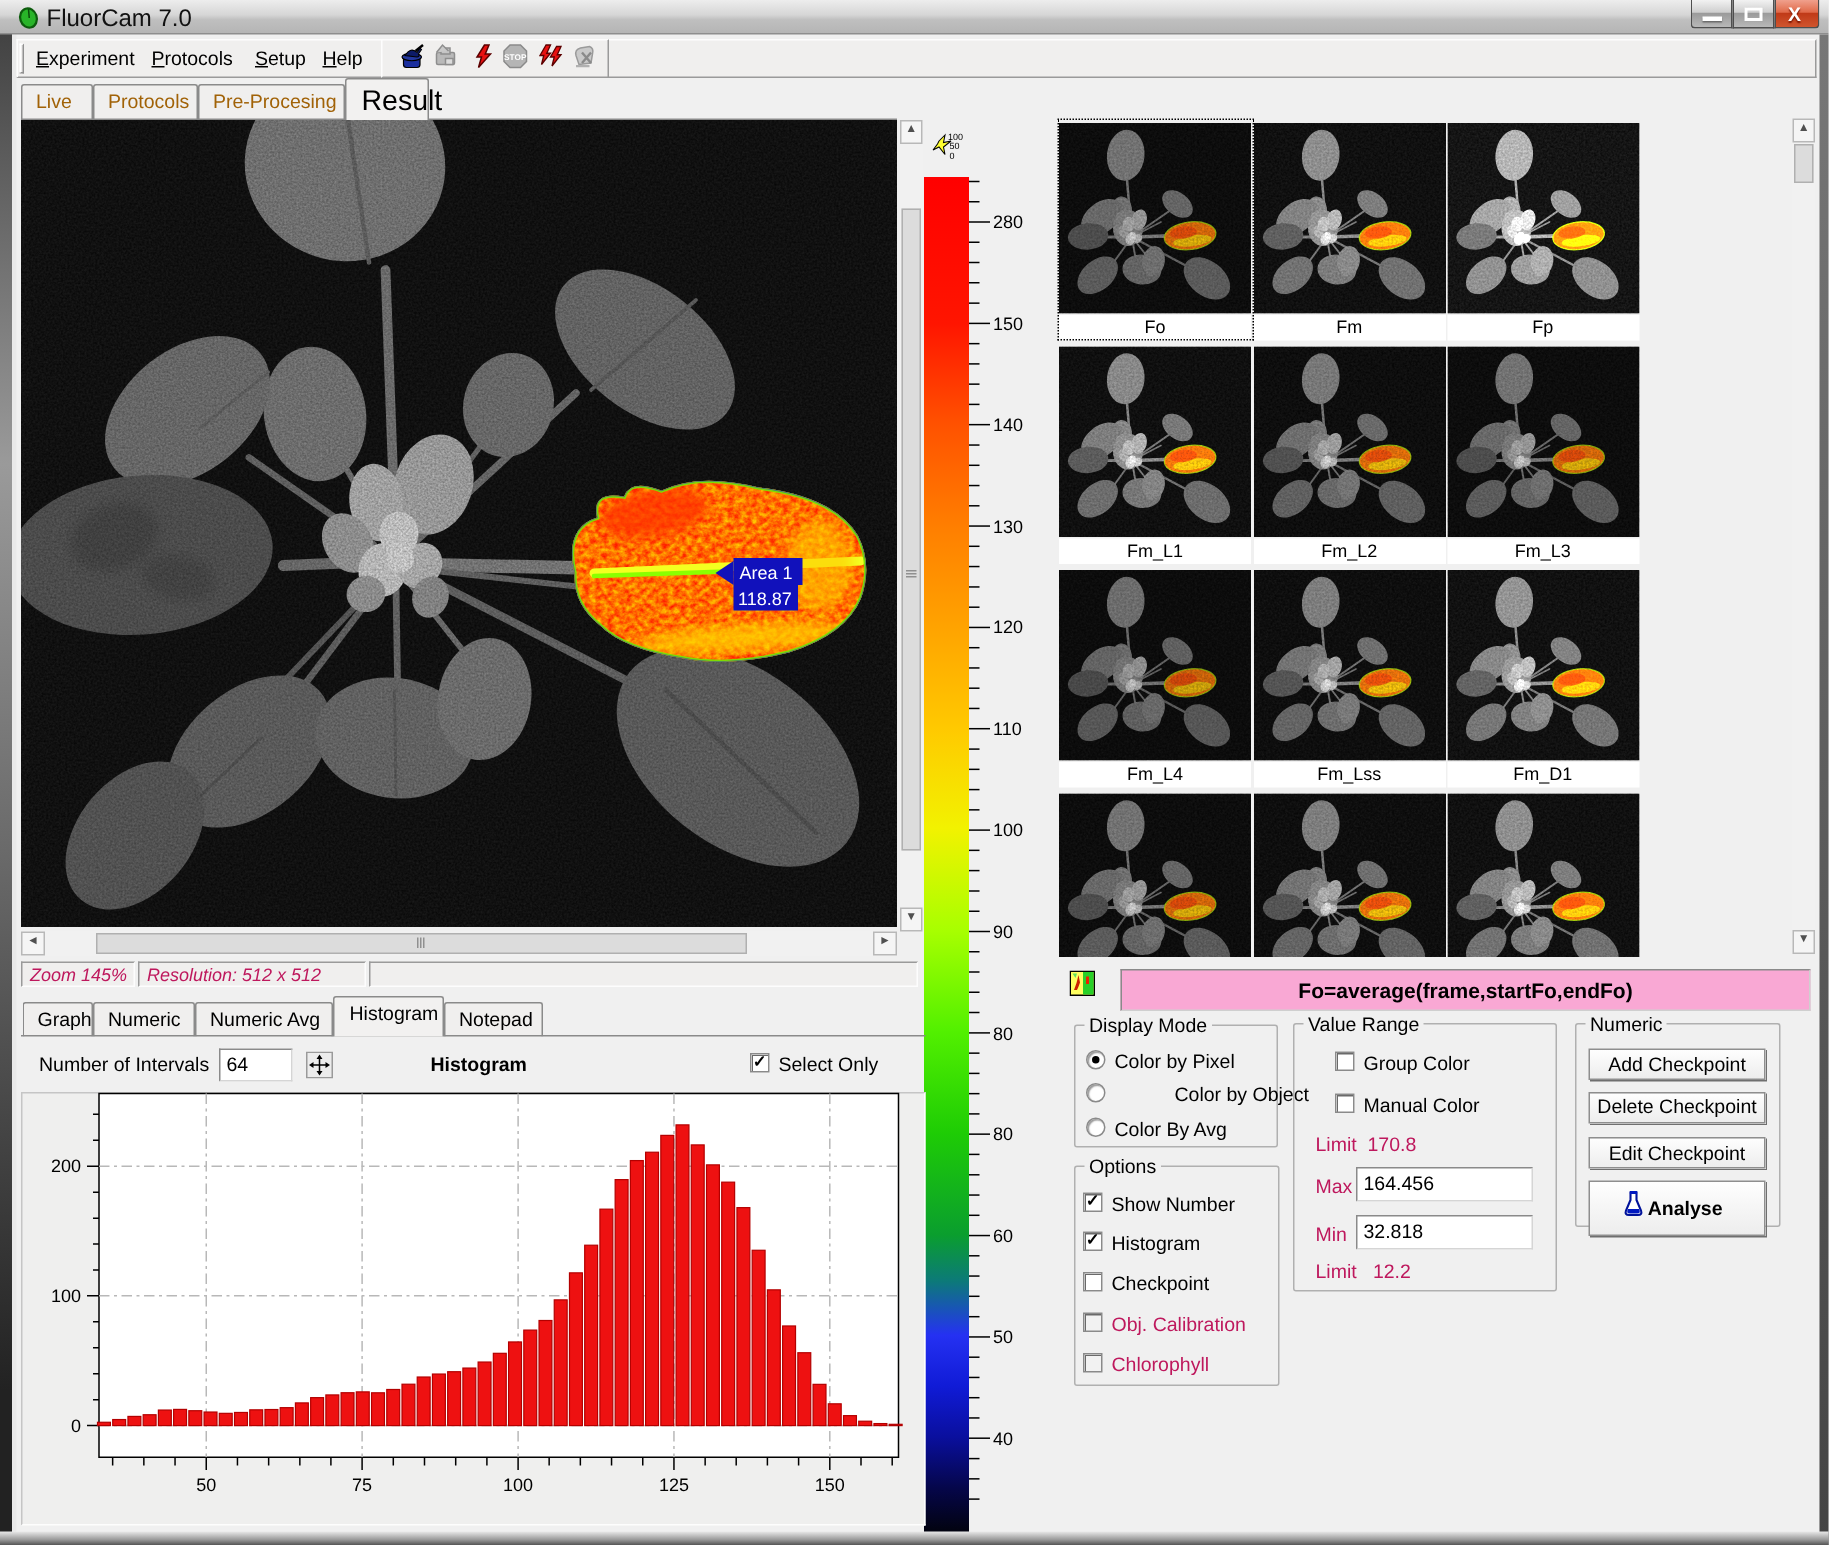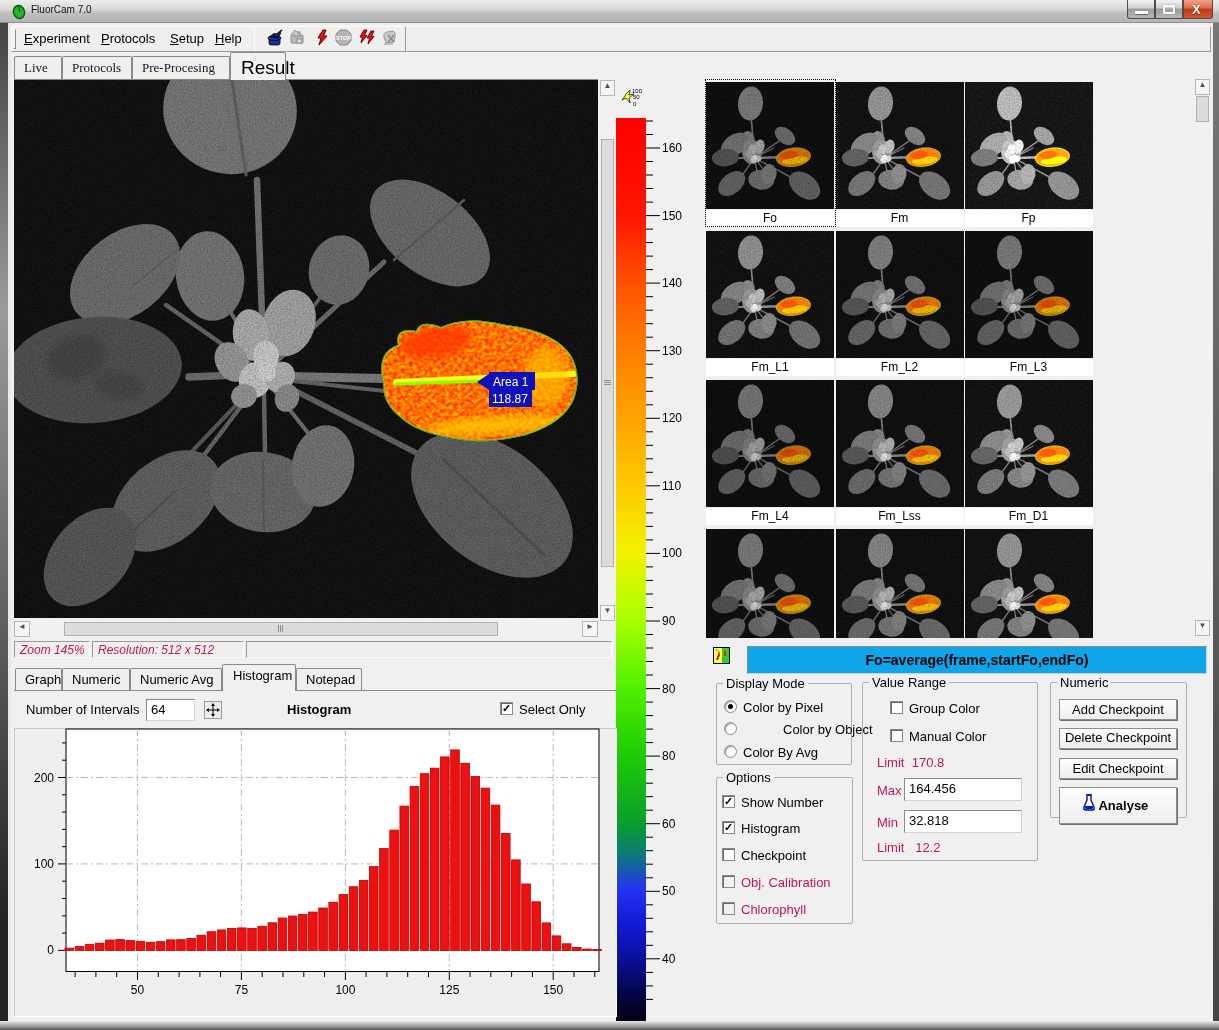--- a/index.html
+++ b/index.html
@@ -1,54 +1,54 @@
 <!DOCTYPE html>
 <html><head>
 <meta charset="utf-8">
 <style>
 html,body{margin:0;padding:0;width:1219px;height:1030px;overflow:hidden;background:#f0f0f0;
  font-family:"Liberation Sans",sans-serif;-webkit-font-smoothing:antialiased;}
 *{box-sizing:border-box;}
 .abs{position:absolute;}
 #titlebar{left:0;top:0;width:1219px;height:23px;background:linear-gradient(#ededed,#d6d6d6 45%,#bfbfbf 60%,#b5b5b5);border-bottom:1px solid #8e8e8e;}
-#titletxt{left:31px;top:4px;font-size:10px;color:#111;}
+#titletxt{left:31px;top:4px;font-size:16px;color:#111;}
 .winbtn{top:0;height:19px;border:1px solid #4e4e4e;border-top:none;}
 #btnmin{left:1127px;width:28px;background:linear-gradient(#f2f2f2,#cfcfcf 45%,#9b9b9b 50%,#b8b8b8);border-radius:0 0 0 3px;}
 #btnmax{left:1155px;width:28px;background:linear-gradient(#f2f2f2,#cfcfcf 45%,#9b9b9b 50%,#b8b8b8);}
 #btnclose{left:1183px;width:30px;background:linear-gradient(#f0a08c,#e06a4a 45%,#c03a18 50%,#d0552e);border-radius:0 0 3px 0;}
 #brdl{left:0;top:0;width:8px;height:1030px;background:linear-gradient(#3c3c3c,#9a9a9a 30%,#6a6a6a 55%,#222 90%);}
 #brdl2{left:8px;top:23px;width:3px;height:1007px;background:#e9e9e9;}
 #brdr{left:1213px;top:23px;width:6px;height:1007px;background:linear-gradient(#777,#444);}
 #brdb{left:0px;top:1021px;width:1219px;height:9px;background:linear-gradient(#e8e8e8,#9a9a9a 60%,#555);}
 #menubar{left:11px;top:26px;width:1200px;height:26px;background:#f0efee;border:1px solid;border-color:#fdfdfd #9a9a9a #9a9a9a #fdfdfd;}
 .menuitem{top:31px;font-size:13px;color:#000;}
 .menuitem span{text-decoration:underline;}
 #tool{left:254px;top:26px;width:152px;height:26px;border:1px solid;border-color:#fdfdfd #9a9a9a #9a9a9a #fdfdfd;background:#f0efee;}
 .ticon{top:29px;width:17px;height:18px;}
 
-.tab{top:56px;height:38px;border:1px solid #8a8a8a;border-bottom:none;background:#f0efee;font-size:13px;padding:3px 0 0 9px;color:#0f172a;border-radius:2px 2px 0 0;font-family:Liberation Serif, serif;}
+.tab{top:56px;height:38px;border:1px solid #8a8a8a;border-bottom:none;background:#f0efee;font-size:13px;padding:3px 0 0 9px;color:#a16207;border-radius:2px 2px 0 0;}
 #tabresult{left:230px;top:52px;width:56px;height:28px;border:1px solid #8a8a8a;border-bottom:none;background:#f2f1f0;font-size:19px;padding:4px 0 0 10px;border-radius:2px 2px 0 0;z-index:5;}
 
 #imgarea{left:14px;top:80px;width:584px;height:538px;background:#000;}
 
 .sb{background:#f1f1f1;}
 .sbbtn{background:#f5f5f5;border:1px solid #b8b8b8;color:#505050;font-size:8px;text-align:center;}
 .sbthumb{background:#dcdcdc;border:1px solid #b0b0b0;}
 #vsb{left:600px;top:80px;width:15px;height:541px;}
 #hsb{left:14px;top:621px;width:584px;height:16px;}
 
 .status{top:641px;height:17px;border:1px solid;border-color:#9a9a9a #fdfdfd #fdfdfd #9a9a9a;font-size:12px;padding:1px 0 0 5px;background:#f0efee;color:#be185d;font-style:italic;}
 
 #cbar{left:616px;top:118px;width:30px;height:903px;
 background:linear-gradient(#ff0000,#ff1500 10.8%,#ff5200 18.3%,#ff7e00 25.7%,#ffa300 33.2%,#ffc900 40.7%,#f2f200 48.1%,#a8ff00 55.6%,#52f000 63.1%,#1ecc05 70.6%,#0a9e2e 78.1%,#0c7a78 81.5%,#2531f2 85.5%,#101bd6 89.3%,#0a0f9e 93%,#05064a 96.8%,#020310);}
 .cblab{font-size:12px;color:#000;}
 .thumblab{width:128px;height:17px;background:#fff;font-size:12px;text-align:center;padding-top:1px;color:#000;}
 #selbox{left:705px;top:79px;width:131px;height:148px;border:1px dotted #000;}
 
-#fobar{left:747px;top:646px;width:460px;height:28px;background:#0ea5e9;border:1px solid;border-color:#8a8a8a #cfcfcf #cfcfcf #8a8a8a;font-size:14px;font-weight:bold;text-align:center;padding-top:5px;color:#000;}
+#fobar{left:747px;top:646px;width:460px;height:28px;background:#f9a8d4;border:1px solid;border-color:#8a8a8a #cfcfcf #cfcfcf #8a8a8a;font-size:14px;font-weight:bold;text-align:center;padding-top:5px;color:#000;}
 
 .gbox{border:1px solid #b0b0b0;border-radius:2px;}
 .gtitle{position:absolute;top:-8px;left:6px;background:#f0f0f0;font-size:13px;padding:0 3px;color:#000;}
 .ctl{position:absolute;font-size:13px;color:#000;}
 .gray{color:#be185d;}
 .cb{position:absolute;width:13px;height:13px;background:#fff;border:1px solid #8a8a8a;box-shadow:inset 1px 1px 0 #6a6a6a;font-size:11px;line-height:11px;text-align:center;font-weight:bold;color:#000;}
 .cbd{background:#f2f2f2;color:#9a9a9a;}
 .radio{position:absolute;width:13px;height:13px;border-radius:50%;background:#fff;border:1px solid #8a8a8a;box-shadow:inset 1px 1px 1px #9a9a9a;}
 .rdot{position:absolute;left:3px;top:3px;width:5px;height:5px;border-radius:50%;background:#000;}
 .btn{position:absolute;background:linear-gradient(#fefefe,#ededed);border:1px solid #8e8e8e;box-shadow:1px 1px 0 #6f6f6f;font-size:13px;text-align:center;color:#000;}
@@ -292,21 +292,21 @@
   </svg>
 <svg class="abs" style="left:964.5px;top:528.5px;filter:brightness(1.25)" width="128" height="109" viewBox="0 0 128 109">
     <use href="#mini"></use>
   </svg>
 <svg class="abs" style="left:620px;top:86px;" width="26" height="22" viewBox="0 0 26 22">
 <path d="M6 8 L10 4 L9 9 L14 8 L9 12 L10 17 L6 12 L2 14 L5 10 Z" fill="#ffff30" stroke="#000" stroke-width="0.7"></path>
 <text x="12" y="7" font-size="6" fill="#000" font-family="Liberation Sans">100</text>
 <text x="13" y="13" font-size="6" fill="#000" font-family="Liberation Sans">50</text>
 <text x="13" y="20" font-size="6" fill="#000" font-family="Liberation Sans">0</text>
 </svg>
-<div class="abs cblab" style="left:662px;top:141px;">160</div>
+<div class="abs cblab" style="left:662px;top:141px;">280</div>
 <div class="abs cblab" style="left:662px;top:209px;">150</div>
 <div class="abs cblab" style="left:662px;top:276px;">140</div>
 <div class="abs cblab" style="left:662px;top:344px;">130</div>
 <div class="abs cblab" style="left:662px;top:411px;">120</div>
 <div class="abs cblab" style="left:662px;top:479px;">110</div>
 <div class="abs cblab" style="left:662px;top:546px;">100</div>
 <div class="abs cblab" style="left:662px;top:614px;">90</div>
 <div class="abs cblab" style="left:662px;top:682px;">80</div>
 <div class="abs cblab" style="left:662px;top:749px;">80</div>
 <div class="abs cblab" style="left:662px;top:817px;">60</div>

